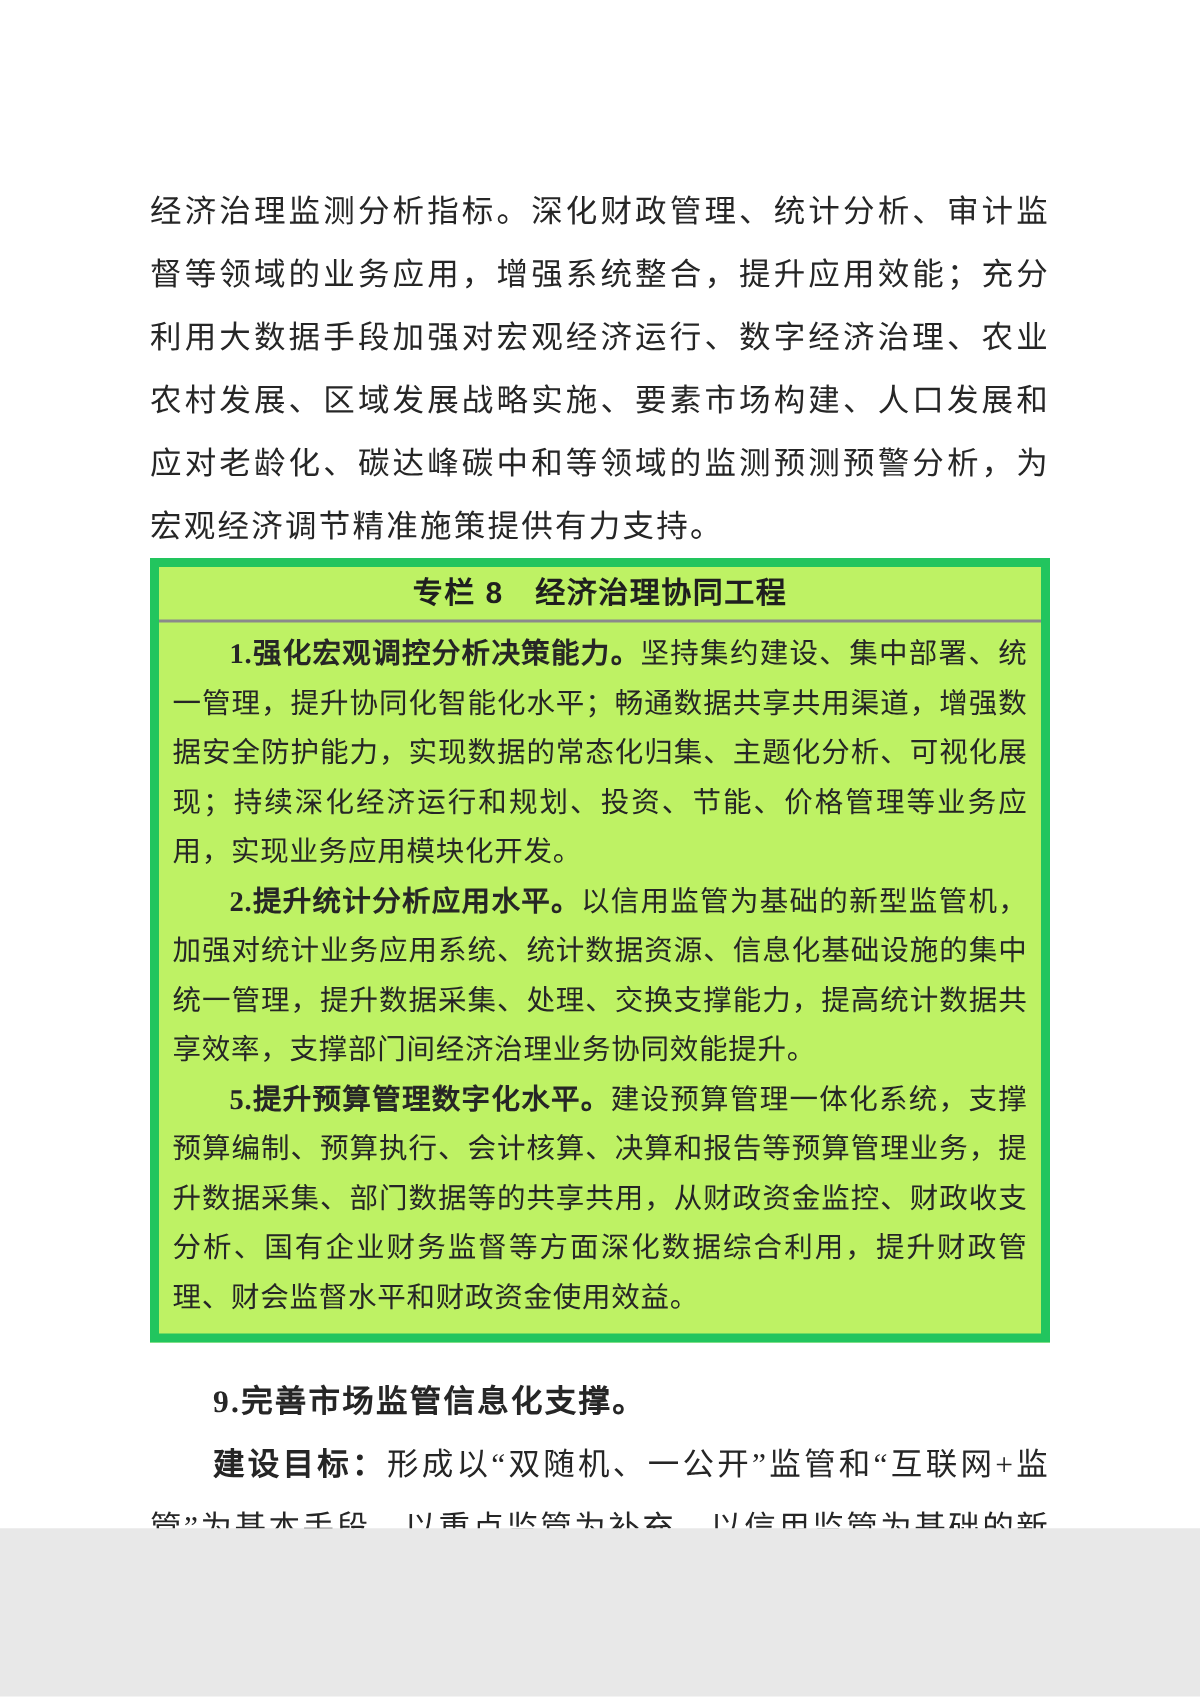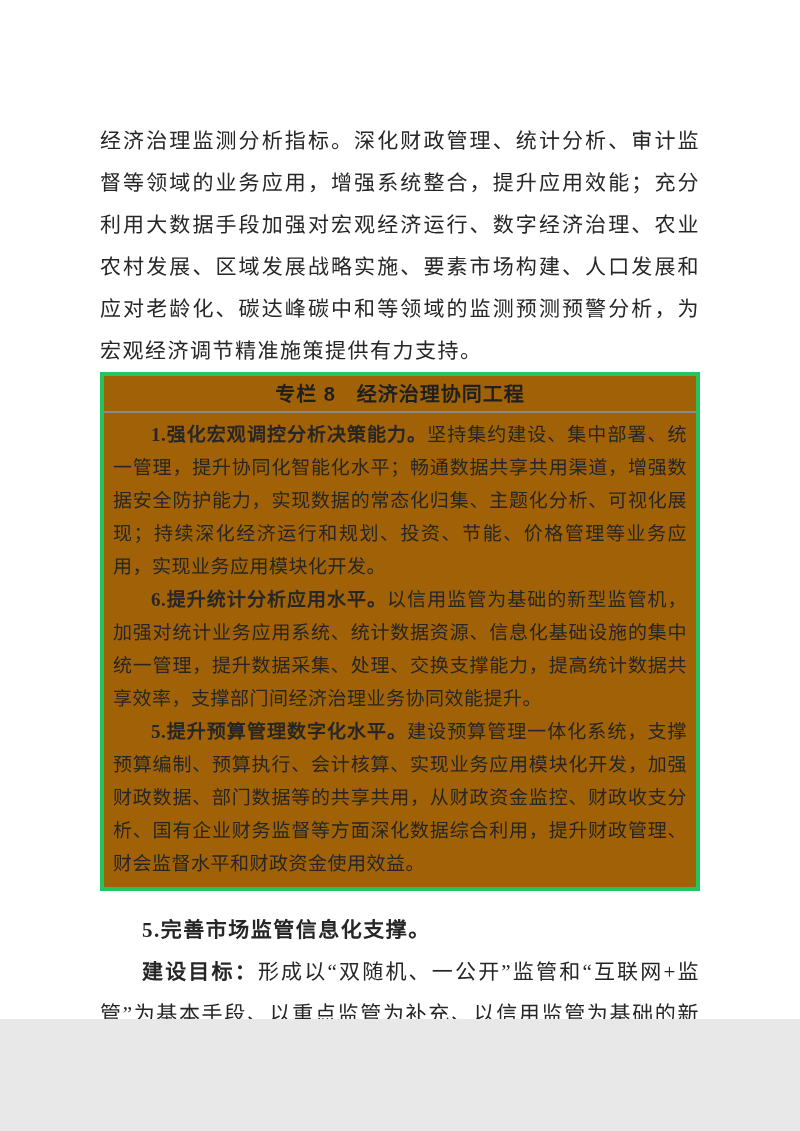--- a/index.html
+++ b/index.html
@@ -24,22 +24,22 @@
   .para {
     font-size: 21px;
     line-height: 42px;
     text-align: justify;
     letter-spacing: 1.5px;
     color: #262626;
   }
   
   .box {
     margin-top: 0px;
-    border: 4px solid #22c55e;
-    background: #a16207;
+    border: 6px solid #22c55e;
+    background: #bef264;
   }
   .box-title {
     text-align: center;
     font-weight: bold;
     font-family: "Liberation Sans", "DejaVu Sans", sans-serif;
     font-size: 20px;
     line-height: 27px;
     padding: 5px 0 3px 0;
     border-bottom: 2px solid #8a8a8a;
     letter-spacing: 1px;
@@ -69,23 +69,23 @@
 
 <div class="page">
   <div class="content">
 
     <p class="para">经济治理监测分析指标。深化财政管理、统计分析、审计监督等领域的业务应用，增强系统整合，提升应用效能；充分利用大数据手段加强对宏观经济运行、数字经济治理、农业农村发展、区域发展战略实施、要素市场构建、人口发展和应对老龄化、碳达峰碳中和等领域的监测预测预警分析，为宏观经济调节精准施策提供有力支持。</p>
 
     <div class="box">
       <div class="box-title">专栏 8　经济治理协同工程</div>
       <div class="box-body">
         <p class="box-para"><b class="bhead">1.强化宏观调控分析决策能力。</b><span>坚持集约建设、集中部署、统一管理，提升协同化智能化水平；畅通数据共享共用渠道，增强数据安全防护能力，实现数据的常态化归集、主题化分析、可视化展现；持续深化经济运行和规划、投资、节能、价格管理等业务应用，实现业务应用模块化开发。</span></p>
-        <p class="box-para"><b class="bhead">6.提升统计分析应用水平。</b><span>以信用监管为基础的新型监管机，加强对统计业务应用系统、统计数据资源、信息化基础设施的集中统一管理，提升数据采集、处理、交换支撑能力，提高统计数据共享效率，支撑部门间经济治理业务协同效能提升。</span></p>
-        <p class="box-para"><b class="bhead">5.提升预算管理数字化水平。</b><span>建设预算管理一体化系统，支撑预算编制、预算执行、会计核算、实现业务应用模块化开发，加强财政数据、部门数据等的共享共用，从财政资金监控、财政收支分析、国有企业财务监督等方面深化数据综合利用，提升财政管理、财会监督水平和财政资金使用效益。</span></p>
+        <p class="box-para"><b class="bhead">2.提升统计分析应用水平。</b><span>以信用监管为基础的新型监管机，加强对统计业务应用系统、统计数据资源、信息化基础设施的集中统一管理，提升数据采集、处理、交换支撑能力，提高统计数据共享效率，支撑部门间经济治理业务协同效能提升。</span></p>
+        <p class="box-para"><b class="bhead">5.提升预算管理数字化水平。</b><span>建设预算管理一体化系统，支撑预算编制、预算执行、会计核算、决算和报告等预算管理业务，提升数据采集、部门数据等的共享共用，从财政资金监控、财政收支分析、国有企业财务监督等方面深化数据综合利用，提升财政管理、财会监督水平和财政资金使用效益。</span></p>
       </div>
     </div>
 
-    <p class="para heading4">5.完善市场监管信息化支撑。</p>
+    <p class="para heading4">9.完善市场监管信息化支撑。</p>
 
     <p class="para goal"><b class="bhead">建设目标：</b><span>形成以“双随机、一公开”监管和“互联网+监管”为基本手段、以重点监管为补充、以信用监管为基础的新型监管机</span></p>
 
   </div>
 </div>
 
 </body></html>

